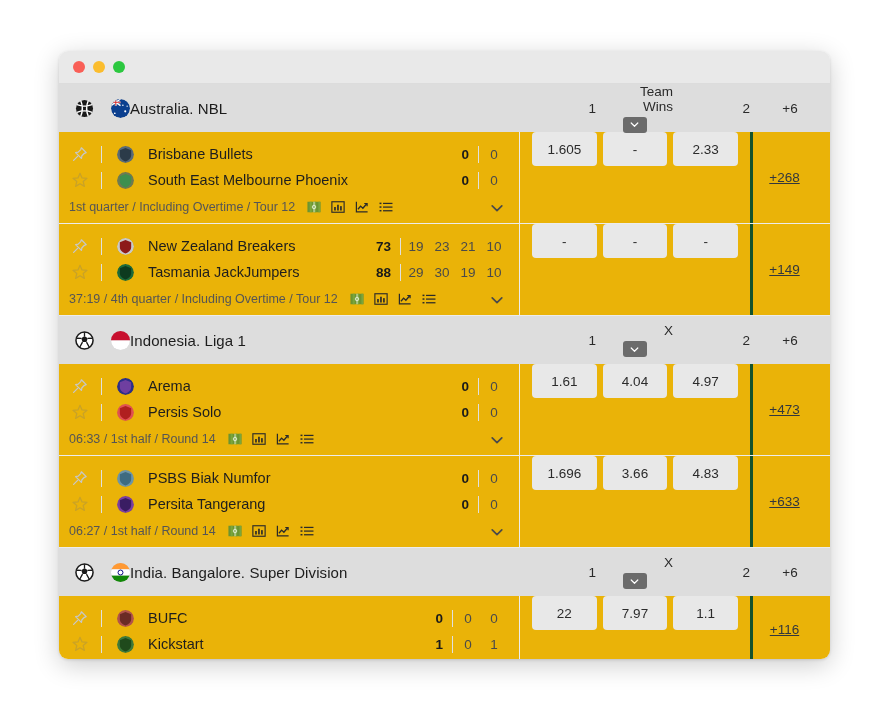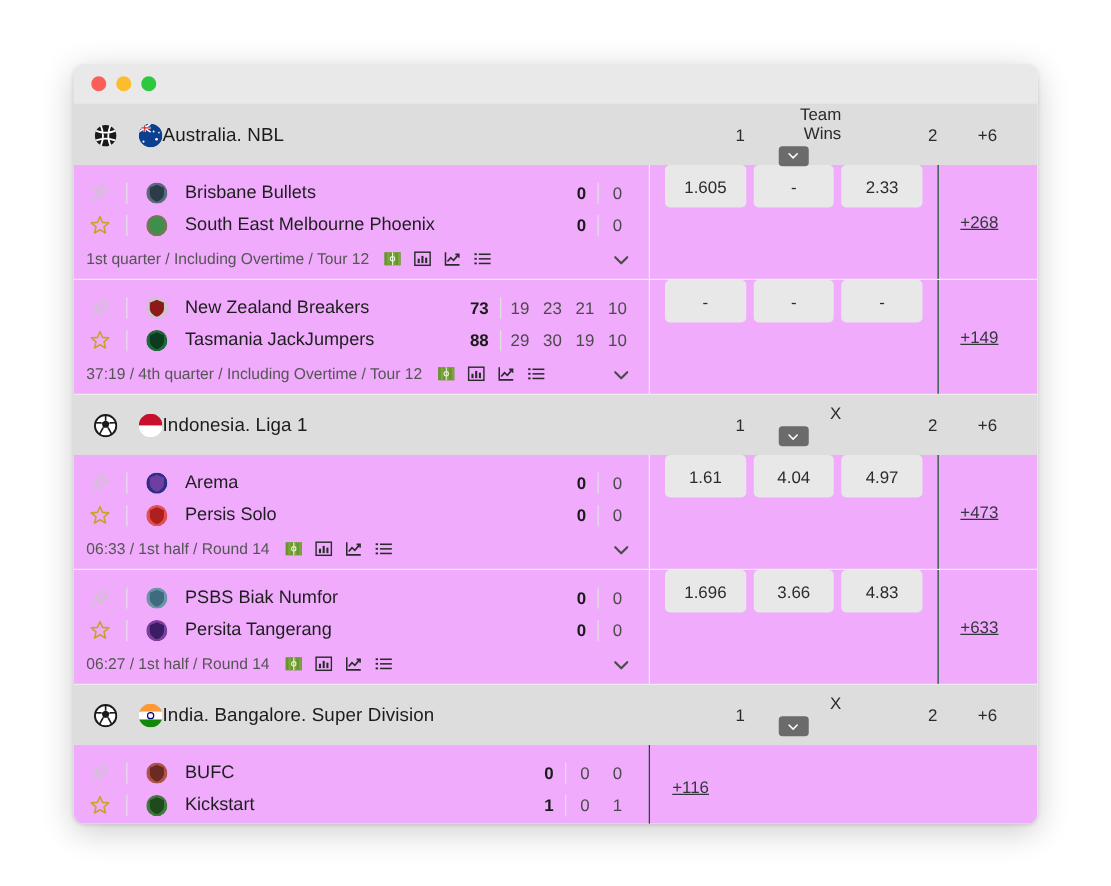--- a/index.html
+++ b/index.html
@@ -89,21 +89,21 @@
     display: flex; align-items: center; justify-content: center;
     font-size: 13.5px;
     color: #2a2a2a;
   }
 
   
   .match {
     display: flex;
     align-items: stretch;
     border-bottom: 1px solid #ececec;
-    background: #f0abfc;
+    background: #eab308;
   }
   .match-left {
     width: 460px;
     padding: 9px 0 6px 0;
     position: relative;
   }
   .team-row { display: flex; align-items: center; height: 26px; }
   .mark {
     width: 42px;
     display: flex; align-items: center; justify-content: center;
@@ -171,21 +171,21 @@
     height: 34px;
     background: #e8e8e8;
     border-radius: 4px;
     display: flex; align-items: center; justify-content: center;
     font-size: 13.5px;
     color: #2b2b2b;
     cursor: pointer;
   }
   .match-extra {
     width: 66px;
-    border-left: 1px solid #14532d;
+    border-left: 3px solid #14532d;
     display: flex; align-items: center; justify-content: center;
   }
   .match-extra a {
     font-size: 13.5px;
     color: #33373d;
     text-decoration: underline;
   }
 </style>
 </head>
 <body>
@@ -687,19 +687,24 @@
           <span class="tname">Kickstart</span>
           <span class="main-score">1</span>
           <span class="sdiv"></span>
           <span class="periods">
               <span class="pscore">0</span>
               <span class="pscore">1</span>
             </span>
         </div>
 
       </div>
+      <div class="match-odds">
+        <span class="obtn">22</span>
+          <span class="obtn">7.97</span>
+          <span class="obtn">1.1</span>
+      </div>
       <div class="match-extra">
         <a href="#">+116</a>
       </div>
     </div>
     </div>
 
 </div>
 
 </body></html>

